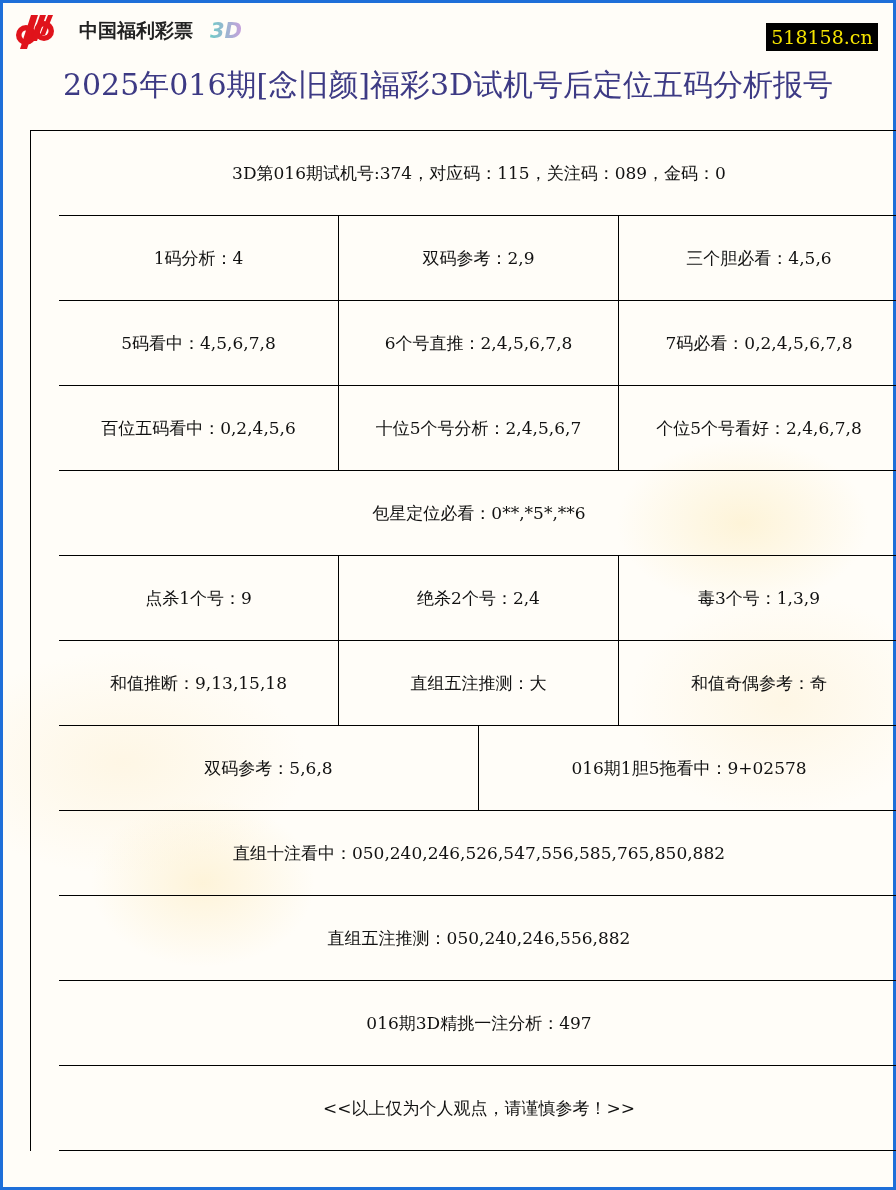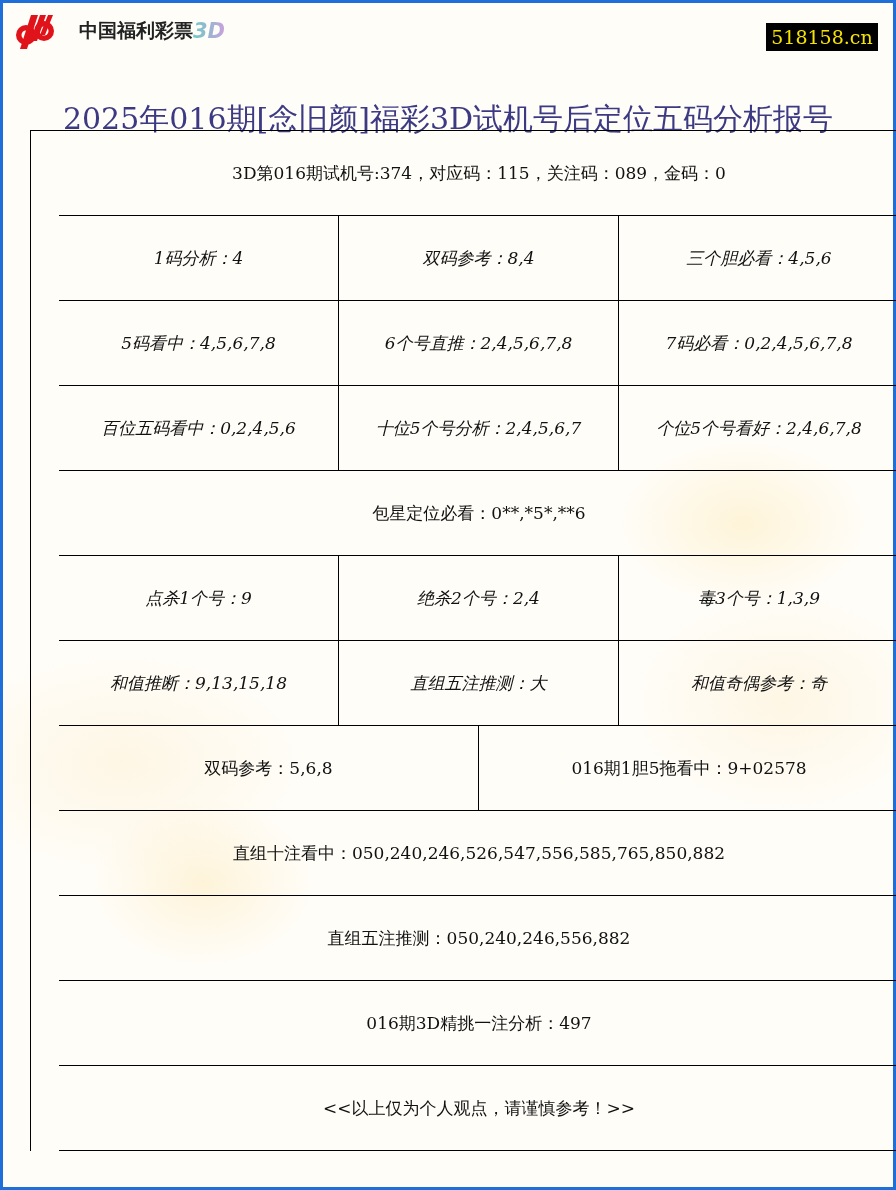--- a/index.html
+++ b/index.html
@@ -23,48 +23,47 @@
     .logo {
       position: absolute; left: 8px; top: 8px; display: flex; align-items: center;
     }
     .logo-mark { width: 48px; height: 40px; }
     .logo-text {
       font-family: "DejaVu Sans", "Liberation Sans", sans-serif;
       font-weight: bold; font-size: 19px; color: #222; margin-left: 20px; letter-spacing: 0px;
     }
     .logo-3d {
       font-family: "DejaVu Sans", "Liberation Sans", sans-serif;
-      font-style: italic; font-weight: bold; font-size: 21px; margin-left: 0;
+      font-style: italic; font-weight: bold; font-size: 21px; margin-left: 17px;
       background: linear-gradient(90deg, #6ecac6, #c9a0dc);
       -webkit-background-clip: text; background-clip: text; color: transparent;
     }
     .site-badge {
       position: absolute; left: 763px; top: 20px; width: 112px; height: 28px;
       background: #000; color: #f5e400;
       font-family: "DejaVu Serif", "Liberation Serif", serif;
       font-size: 19px; line-height: 28px; text-align: center;
     }
     .page-title {
       position: absolute; left: 0; top: 62px; width: 890px; text-align: center;
       font-size: 30px; color: #3d3a84; letter-spacing: 0px;
       font-family: "DejaVu Serif", "Liberation Serif", serif;
-      margin-top: 34px;
     }
     .grid {
       position: absolute; left: 27px; top: 127px; width: 840px;
       border: 1px solid #000; border-bottom: none; padding-left: 28px;
     }
     .row { display: flex; height: 84px; border-bottom: 1px solid #000; }
     .cell {
       flex: 1; display: flex; align-items: center; justify-content: center;
       font-size: 17px; color: #111; border-right: 1px solid #000; white-space: nowrap;
       font-family: "DejaVu Serif", "Liberation Serif", serif;
     }
     .cell:last-child { border-right: none; }
-    .row.three .cell { flex: 0 0 279px; font-style: italic; }
+    .row.three .cell { flex: 0 0 279px; }
     .row.three .cell:last-child { flex: 1; }
     .row.two .cell { flex: 0 0 419px; }
     .row.two .cell:last-child { flex: 1; }
   </style>
 </head>
 <body>
 
 <div class="frame">
   <div class="topbar">
     <div class="logo">
@@ -86,21 +85,21 @@
   </div>
 
   <div class="page-title">2025年016期[念旧颜]福彩3D试机号后定位五码分析报号</div>
 
   <div class="grid">
     <div class="row">
       <div class="cell">3D第016期试机号:374，对应码：115，关注码：089，金码：0</div>
     </div>
     <div class="row three">
       <div class="cell">1码分析：4</div>
-      <div class="cell">双码参考：8,4</div>
+      <div class="cell">双码参考：2,9</div>
       <div class="cell">三个胆必看：4,5,6</div>
     </div>
     <div class="row three">
       <div class="cell">5码看中：4,5,6,7,8</div>
       <div class="cell">6个号直推：2,4,5,6,7,8</div>
       <div class="cell">7码必看：0,2,4,5,6,7,8</div>
     </div>
     <div class="row three">
       <div class="cell">百位五码看中：0,2,4,5,6</div>
       <div class="cell">十位5个号分析：2,4,5,6,7</div>

